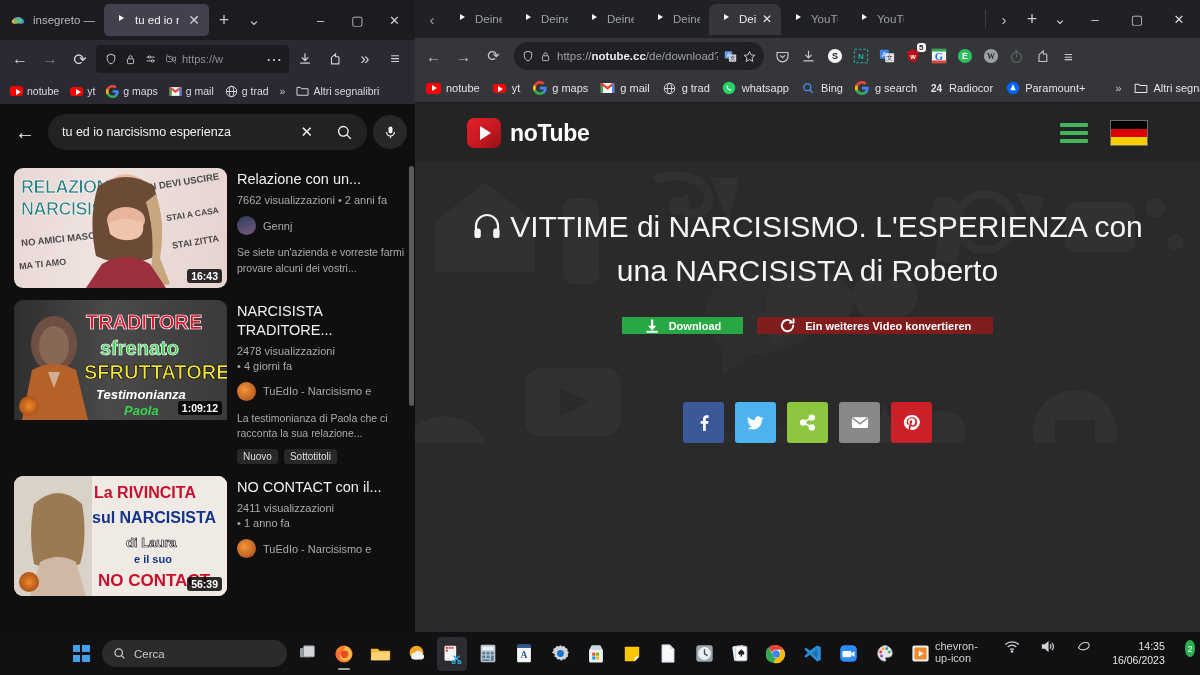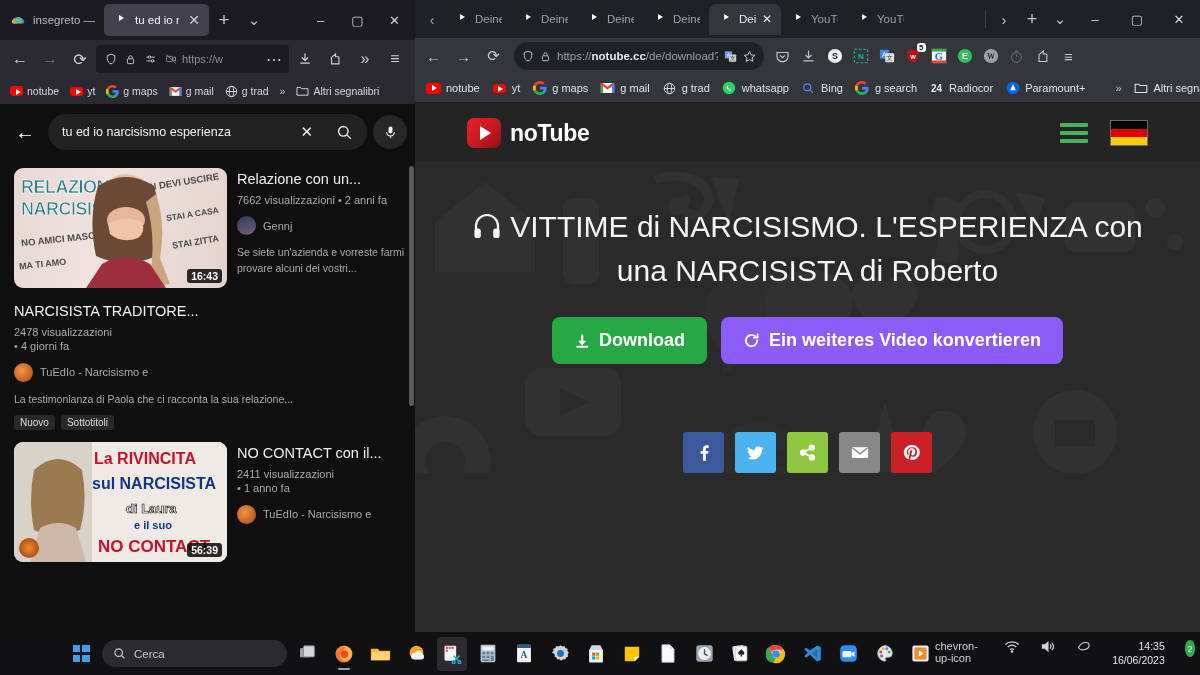--- a/index.html
+++ b/index.html
@@ -132,24 +132,24 @@
   .nt-burger { margin-left: auto; display: flex; flex-direction: column; gap: 4px; }
   .nt-burger i { display: block; width: 28px; height: 4px; background: #45b65c; border-radius: 1px;}
   .nt-flag { width: 38px; height: 26px; border: 1px solid #6b6b6b; margin-left: 22px; display:flex; flex-direction: column;}
   .nt-flag i { flex:1; display:block;}
 
   .nt-hero { position: relative; padding: 44px 0 0 0; text-align: center; overflow: hidden; }
   .nt-bgart { position: absolute; inset: 0; opacity: 1; pointer-events: none; }
   .nt-title { position: relative; color: #f5f5f5; font-size: 30px; line-height: 1.37; font-weight: normal; padding: 0 34px; }
   .nt-title .hp { display: inline-block; vertical-align: -3px; margin-right: 8px; }
   .nt-btns { position: relative; display: flex; justify-content: center; gap: 14px; margin-top: 26px; }
-  .btn { border: 0; color: #fff; font-size: 18px; font-weight: bold; font-family: inherit;
-         padding: 13px 22px; border-radius: 8px; display: flex; align-items: center; gap: 9px; cursor: pointer; }
+  .btn { border: 0; color: #fff; font-size: 11px; font-weight: bold; font-family: inherit;
+         padding: 0 22px; border-radius: 0; display: flex; align-items: center; gap: 9px; cursor: pointer; }
   .btn-green { background: #28a745; }
-  .btn-red { background: #8b5cf6; text-align: right; }
+  .btn-red { background: #7f1d1d; text-align: right; }
   .nt-sub { position: relative; margin-top: 26px; color: #dcdcdc; font-size: 15px; }
 
   .nt-share { position: relative; display: flex; justify-content: center; gap: 11px; margin-top: 68px; }
   .sh { width: 41px; height: 41px; border-radius: 3px; display: flex; align-items: center; justify-content: center; color: #fff; }
 
   
   #taskbar {
     position: absolute; left: 0; bottom: 0; width: 1200px; height: 43px;
     background: #111113; display: flex; align-items: center; padding: 8px 8px;
   }
@@ -356,20 +356,37 @@
             </div>
             <div class="v-chan">
               <span class="chan-av" style="background:linear-gradient(160deg,#2a3d5a,#7a5b7c)"></span>
               <span class="chan-name">Gennj</span>
             </div>
             <div class="v-desc">Se siete un'azienda e vorreste farmi provare alcuni dei vostri...</div>
           </div>
         </div>
 
         <div class="yt-item">
+          <div class="thumb">
+            <div class="thumb-inner tn2">
+              <svg viewBox="0 0 213 120" width="213" height="120" style="position:absolute;inset:0">
+                <ellipse cx="40" cy="44" rx="23" ry="28" fill="#6d5043"></ellipse>
+                <ellipse cx="40" cy="46" rx="15" ry="20" fill="#8b6a57" opacity=".9"></ellipse>
+                <path d="M18 70q22-12 44 0l12 50H8z" fill="#b5622a"></path>
+                <path d="M34 72 40 88 46 72" fill="#e8e0d6" opacity=".6"></path>
+              </svg>
+              <div class="tn-txt" style="left:72px;top:12px;font-size:20px;color:#d8142a;-webkit-text-stroke:.7px #fff">TRADITORE</div>
+              <div class="tn-txt" style="left:86px;top:38px;font-size:20px;color:#3ad34f;-webkit-text-stroke:.7px #fff">sfrenato</div>
+              <div class="tn-txt" style="left:70px;top:62px;font-size:20px;color:#f2e63c;-webkit-text-stroke:.7px #000">SFRUTTATORE</div>
+              <div class="tn-txt" style="left:82px;top:88px;font-size:13px;color:#fff;font-style:italic">Testimonianza</div>
+              <div class="tn-txt" style="left:110px;top:104px;font-size:13px;color:#3ad34f;font-style:italic">Paola</div>
+              <span style="position:absolute;left:5px;bottom:4px;width:20px;height:20px;border-radius:50%;background:radial-gradient(circle,#f08a2a,#8f3c10)"></span>
+              <div class="dur">1:09:12</div>
+            </div>
+          </div>
           <div class="meta">
             <div class="v-title">NARCISISTA TRADITORE...</div>
             <div class="v-stats">
               <span>2478 visualizzazioni</span><br>
               <span>• 4 giorni fa</span>
             </div>
             <div class="v-chan">
               <span class="chan-av" style="background:radial-gradient(circle at 40% 40%,#f2973a,#a5451a)"></span>
               <span class="chan-name">TuEdIo - Narcisismo e</span>
             </div>

